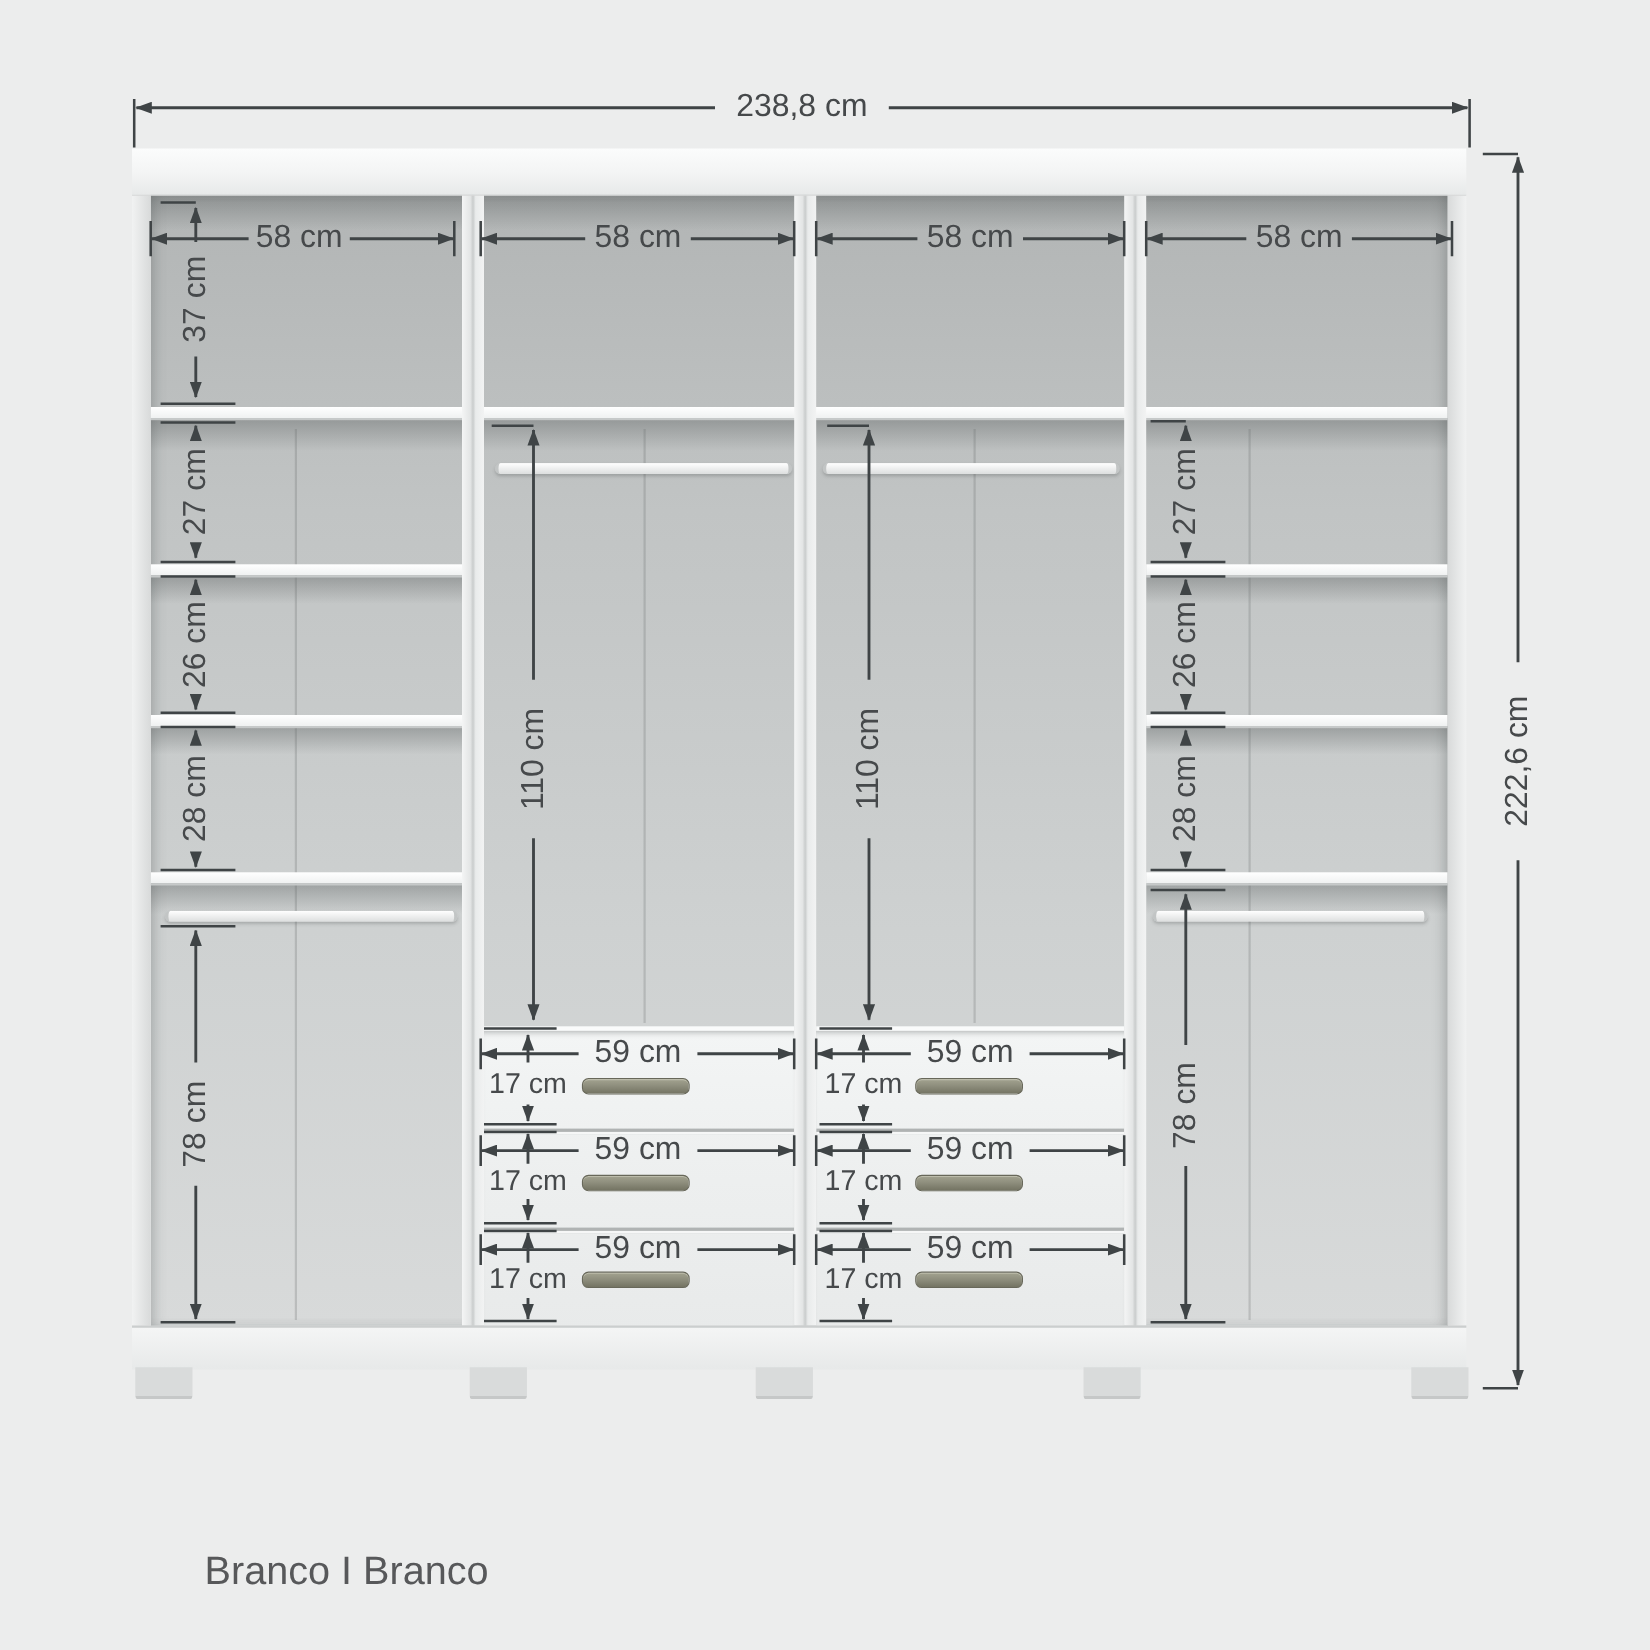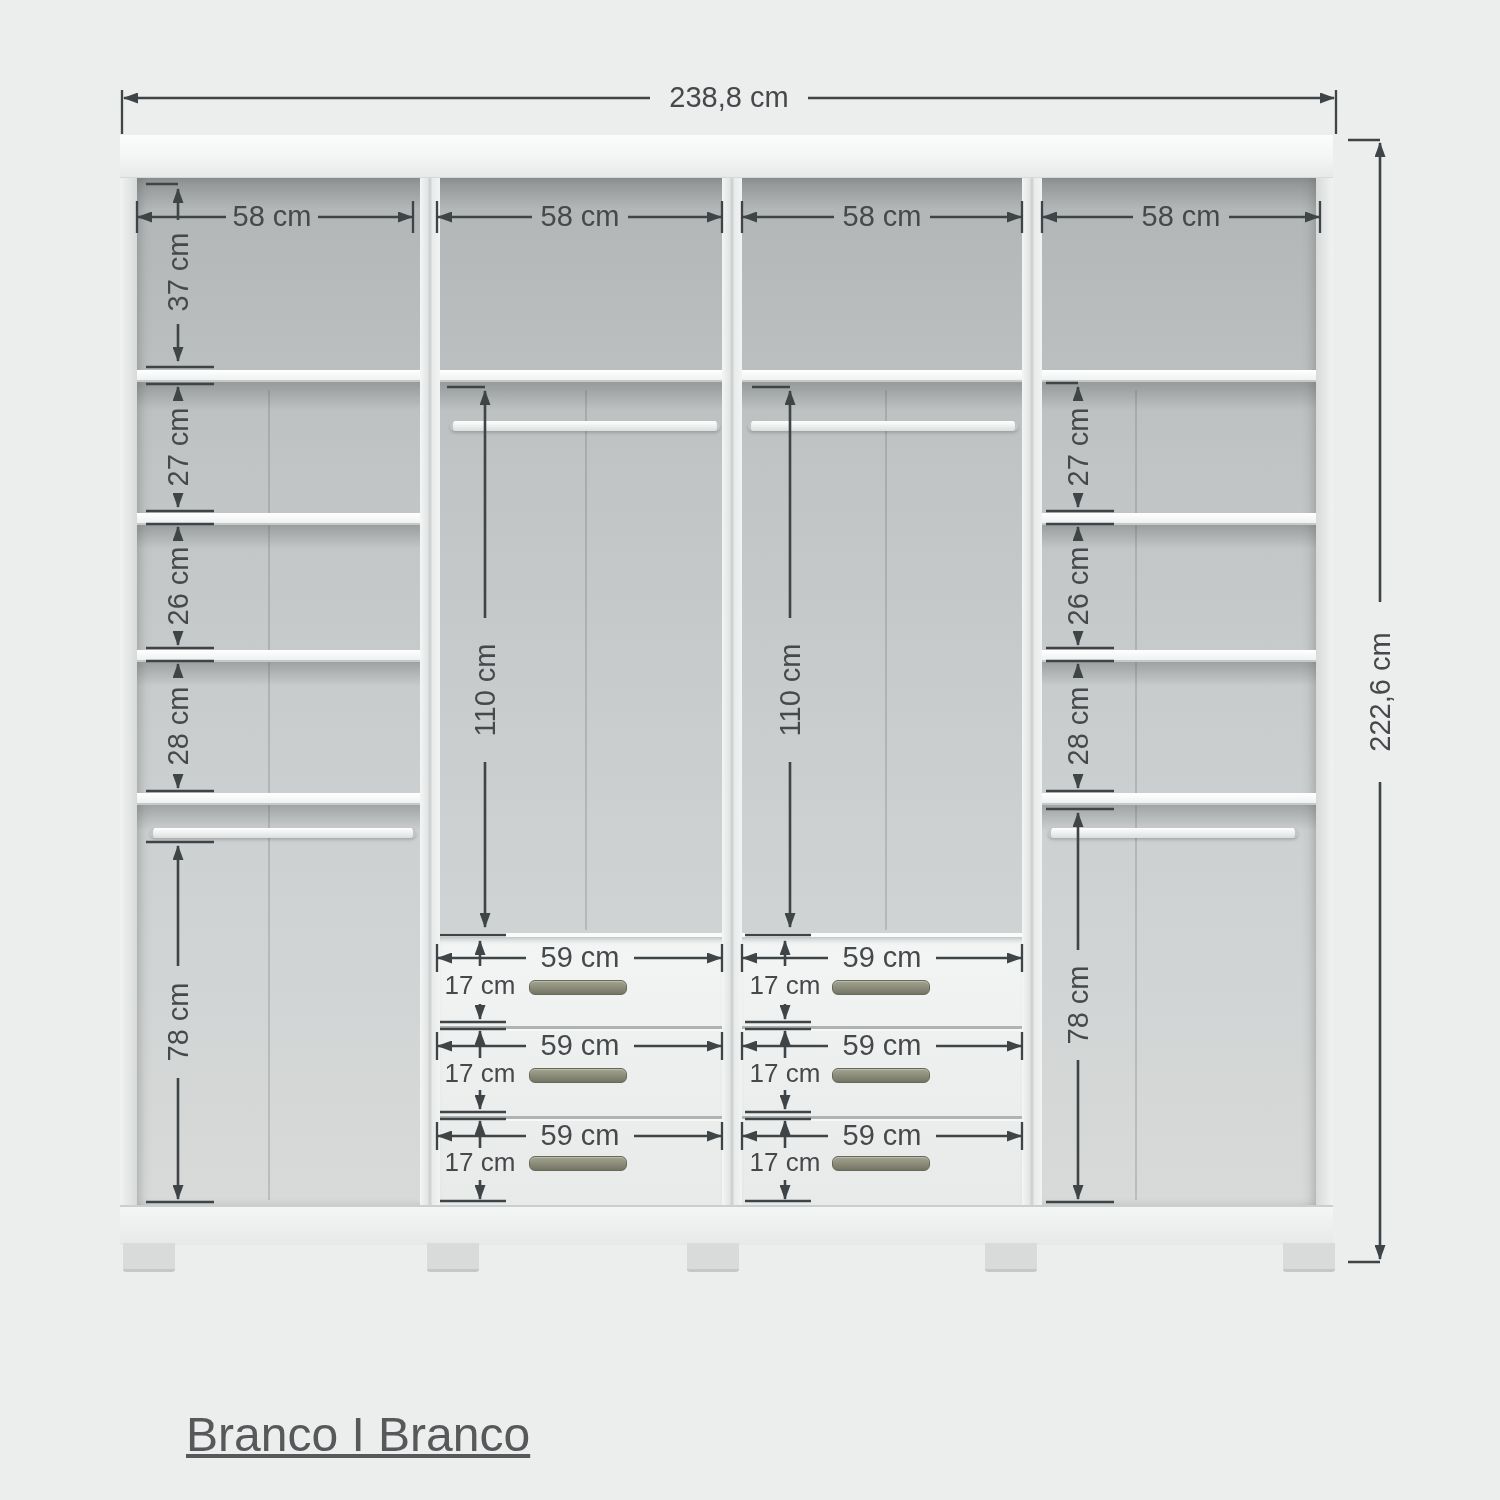--- a/index.html
+++ b/index.html
@@ -56,21 +56,21 @@
   svg.dims{left:0;top:0;pointer-events:none;}
   svg.dims path{fill:none;stroke:var(--dimension-line);}
   svg.dims path.dim{stroke-width:2.6px;}
   svg.dims path.tick{stroke-width:2.3px;}
   #ah path{fill:var(--dimension-line);stroke:none;}
   
   .dl{position:absolute;font-size:29px;color:var(--label-text);
     transform:translate(-50%,-50%);white-space:nowrap;}
   .dl.v{transform:translate(-50%,-50%) rotate(-90deg);}
   .dl.s{font-size:26px;}
-  .footer-label{position:absolute;font-size:48px;color:var(--footer-text);white-space:nowrap;text-decoration:underline;}
+  .footer-label{position:absolute;font-size:36px;color:var(--footer-text);white-space:nowrap;}
 </style>
 </head>
 <body>
 
 <div class="stage">
 
   <div class="abs interior"></div>
 
   <div class="abs shadow-strip" style="left:137px;top:177px;width:1179px;height:32px"></div>
   <div class="abs shadow-strip" style="left:137px;top:380px;width:1179px;height:30px"></div>

